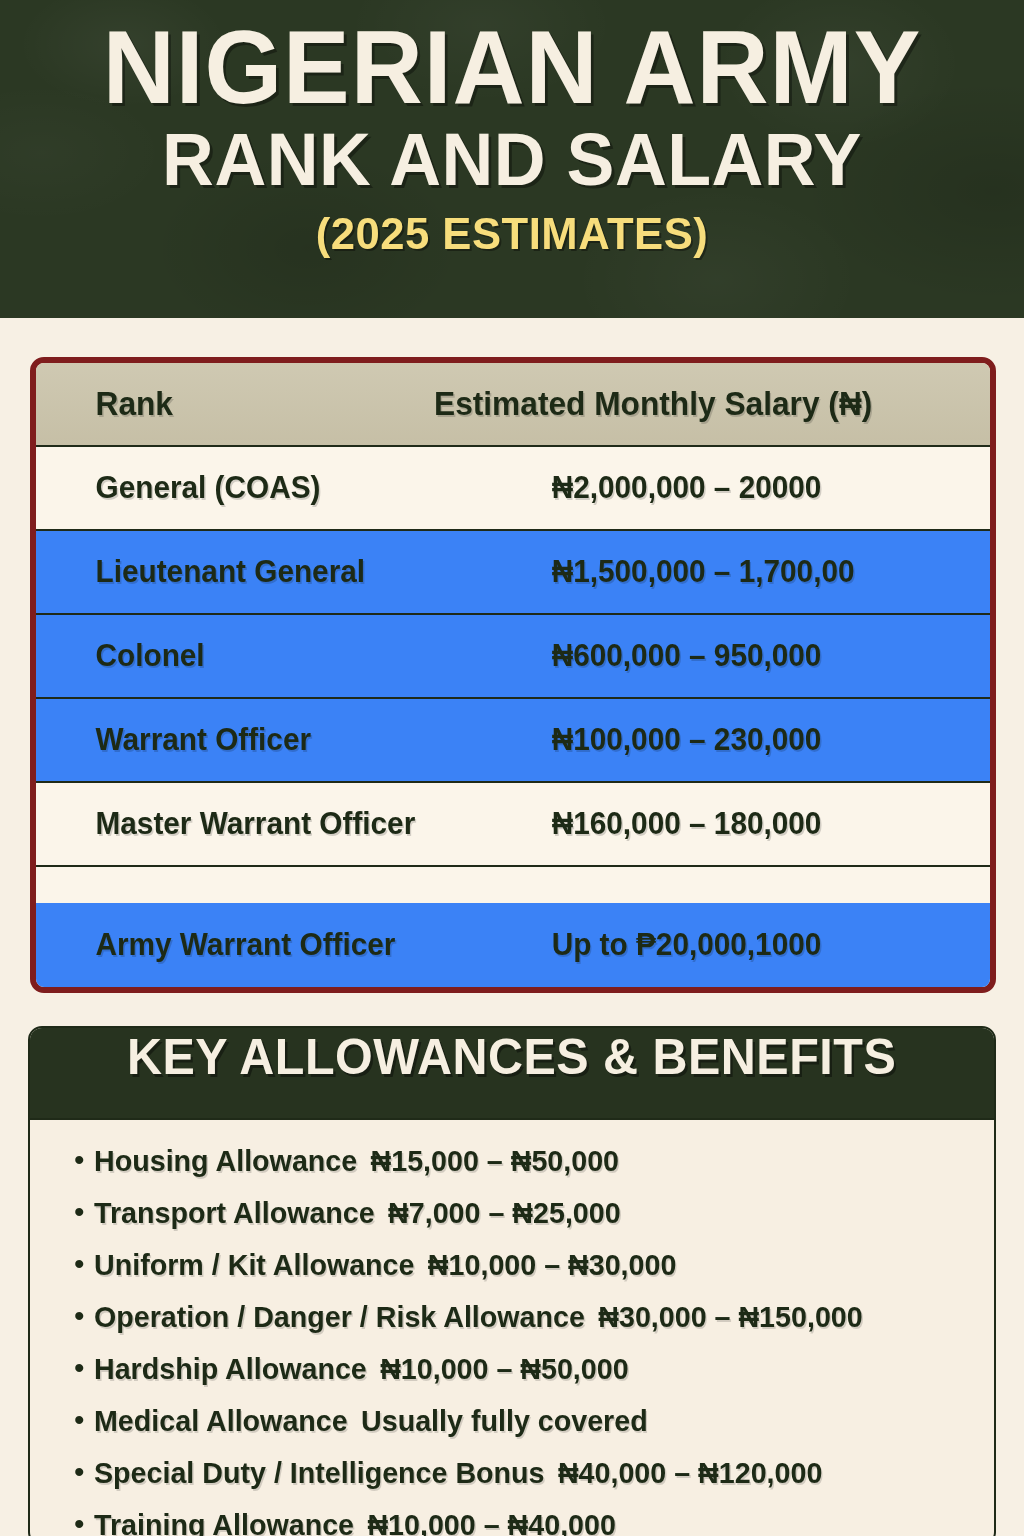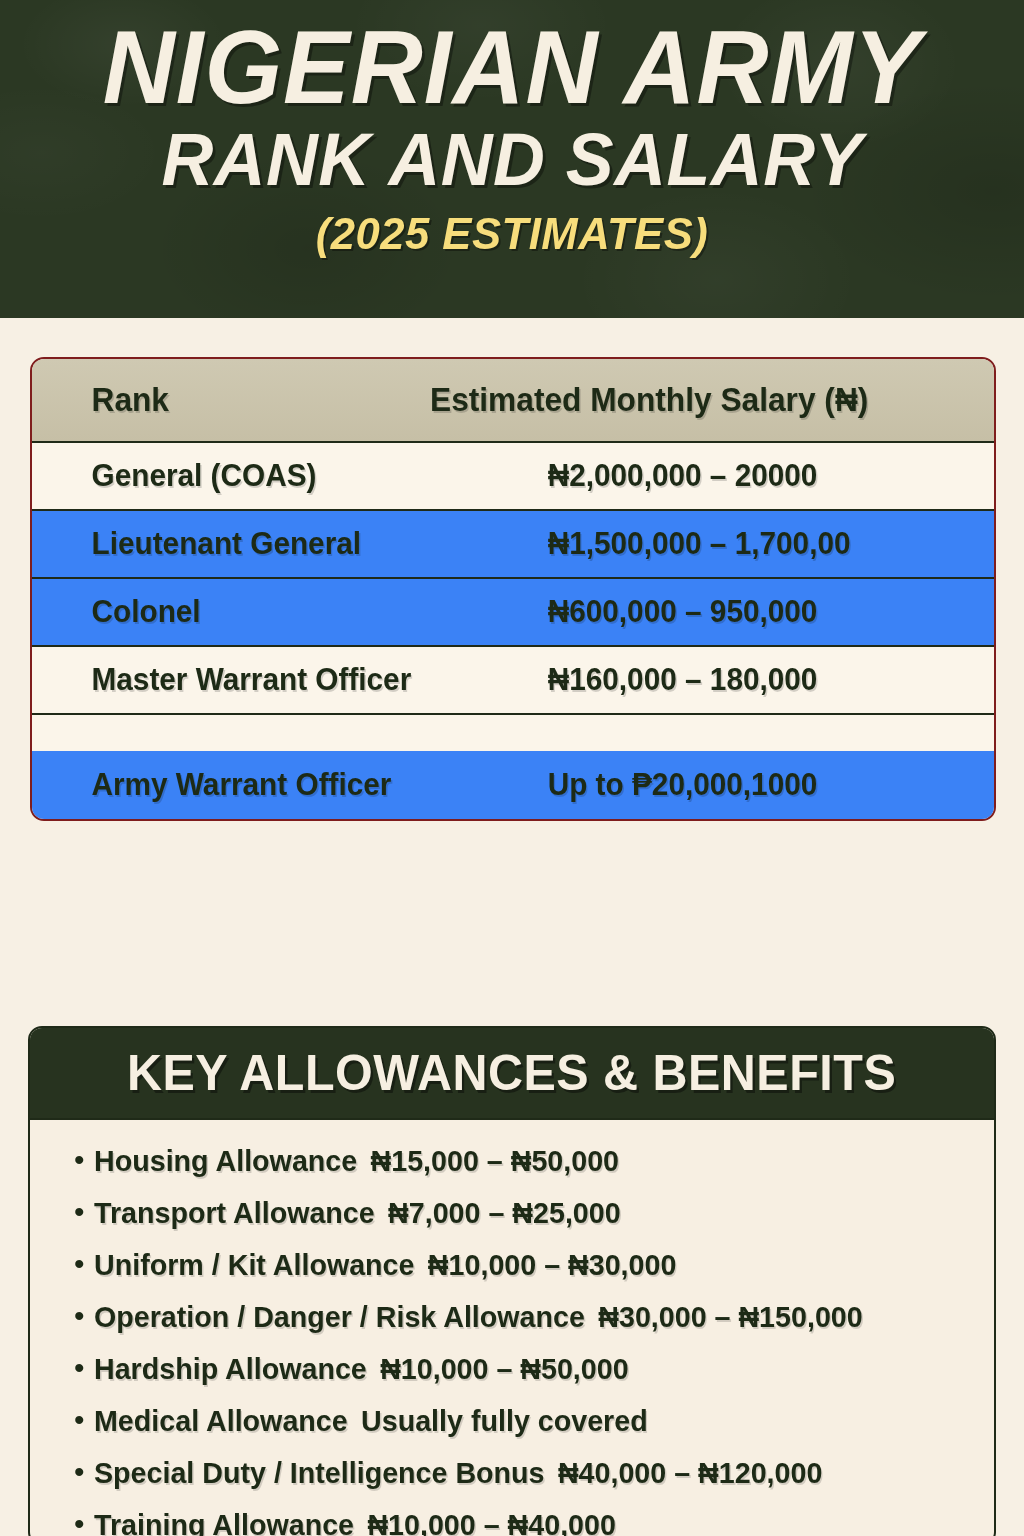--- a/index.html
+++ b/index.html
@@ -35,21 +35,20 @@
       radial-gradient(ellipse 200px 130px at 70% 88%, rgba(255,255,255,0.03), rgba(255,255,255,0) 72%),
       radial-gradient(ellipse 260px 150px at 97% 60%, rgba(0,0,0,0.12), rgba(0,0,0,0) 75%),
       radial-gradient(ellipse 180px 100px at 4% 48%, rgba(255,255,255,0.025), rgba(255,255,255,0) 70%);
     pointer-events: none;
   }
   .banner-inner {
     position: relative;
     z-index: 2;
     text-align: center;
     padding-top: 16px;
-    font-style: italic;
   }
   .title-main {
     font-family: "Liberation Sans", sans-serif;
     font-weight: bold;
     font-size: 104px;
     line-height: 0.99;
     letter-spacing: 1px;
     color: #f6efe1;
     text-shadow: 3px 3px 0 rgba(0,0,0,0.35);
     transform: scaleX(0.96);
@@ -76,29 +75,29 @@
     margin-top: 14px;
     transform: scaleX(0.97);
   }
 
   
   .table-card {
     position: absolute;
     left: 30px;
     top: 357px;
     width: 966px;
-    border: 2px solid #7f1d1d;
+    border: 6px solid #7f1d1d;
     border-radius: 14px;
     overflow: hidden;
     background: #fbf5ea;
   }
   .trow {
     display: flex;
     align-items: center;
-    height: 68px;
+    height: 84px;
     border-bottom: 2px solid #1f2a18;
   }
   .trow:last-child { border-bottom: none; margin-top: 36px; }
   .trow.head {
     height: 84px;
     background: linear-gradient(180deg, #cfc9b2 0%, #c6bfa6 100%);
   }
   .trow.odd  { background: #fbf5ea; }
   .trow.even { background: #3b82f6; }
 
@@ -145,21 +144,21 @@
     height: 520px;
     border: 2px solid #1f2a18;
     border-radius: 14px;
     overflow: hidden;
     background: #f7efe2;
   }
   .allow-head {
     height: 92px;
     background: #27331f;
     display: flex;
-    align-items: center;
+    align-items: flex-start;
     justify-content: center;
     border-bottom: 2px solid #1f2a18;
   }
   .allow-head-text {
     font-size: 50px;
     font-weight: bold;
     letter-spacing: 0.5px;
     color: #f6efe1;
     text-shadow: 2.5px 2.5px 0 rgba(0,0,0,0.38);
     transform: scaleX(0.97);
@@ -217,20 +216,24 @@
         <div class="cell-sal">₦2,000,000 – 20000</div>
       </div>
       <div class="trow even">
         <div class="cell-rank">Lieutenant General</div>
         <div class="cell-sal">₦1,500,000 – 1,700,00</div>
       </div>
       <div class="trow even">
         <div class="cell-rank">Colonel</div>
         <div class="cell-sal">₦600,000 – 950,000</div>
       </div>
+      <div class="trow even">
+        <div class="cell-rank">Warrant Officer</div>
+        <div class="cell-sal">₦100,000 – 230,000</div>
+      </div>
       <div class="trow odd">
         <div class="cell-rank">Master Warrant Officer</div>
         <div class="cell-sal">₦160,000 – 180,000</div>
       </div>
       <div class="trow even">
         <div class="cell-rank">Army Warrant Officer</div>
         <div class="cell-sal">Up to ₱20,000,1000</div>
       </div>
     </div>
 </div>

